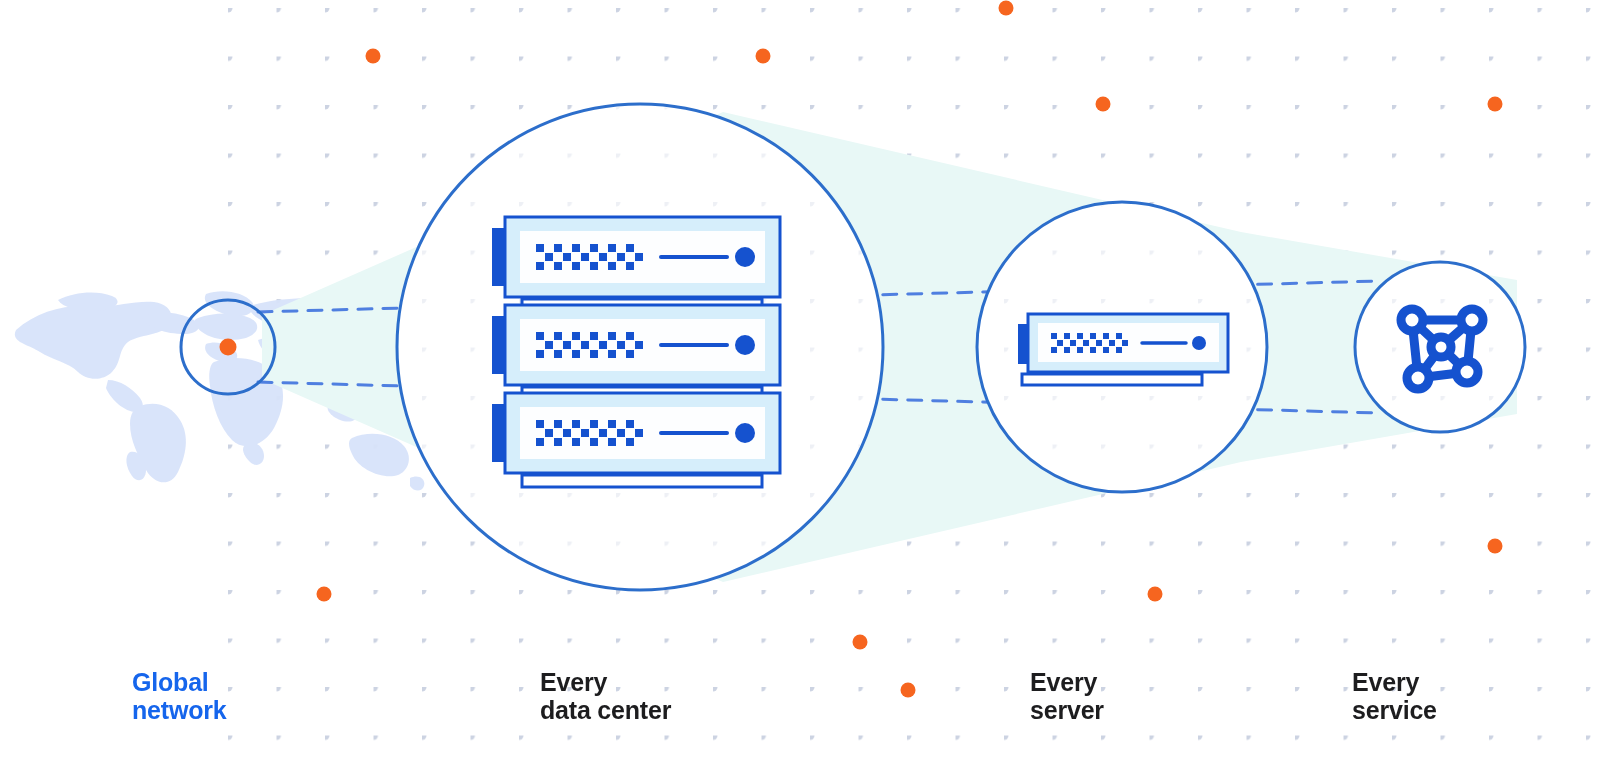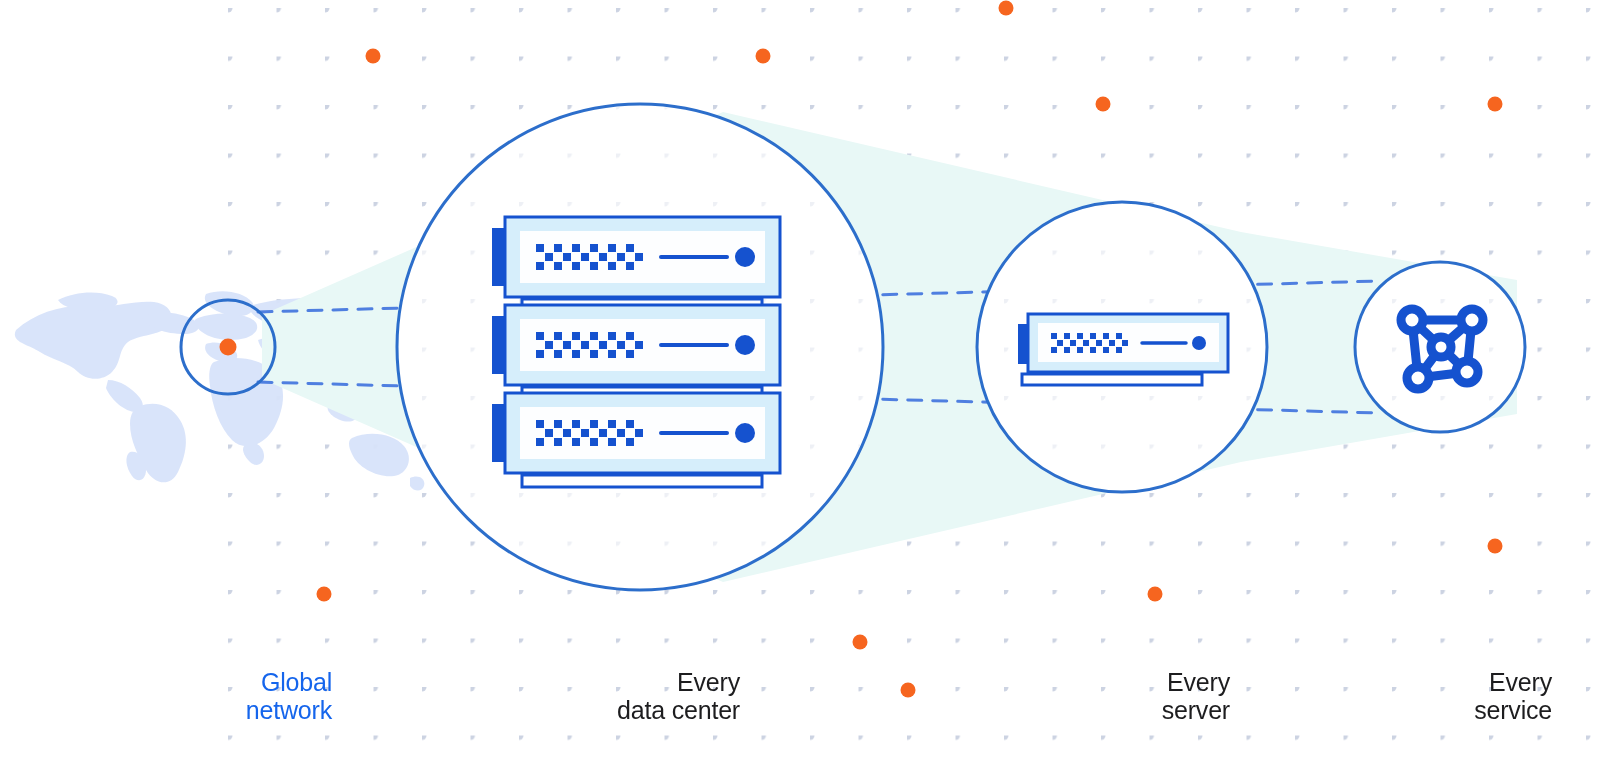--- a/index.html
+++ b/index.html
@@ -15,24 +15,24 @@
     background:#ffffff;
   }
   #bg-svg,#main-svg{
     position:absolute;
     left:0; top:0;
     width:1620px;
     height:782px;
   }
   .label{
     position:absolute;
-    text-align:right;
+    text-align:left;
     font-size:25px;
     line-height:1.12;
-    font-weight:400;
+    font-weight:700;
     color:#1d1d1f;
     letter-spacing:-0.2px;
     white-space:pre-line;
     user-select:none;
   }
   .label.accent{ color:#1565ec; }
   #label-global{ left:132px; top:668px; width:200px; }
   #label-dc{ left:540px; top:668px; width:200px; }
   #label-server{ left:1030px; top:668px; width:200px; }
   #label-service{ left:1352px; top:668px; width:200px; }

